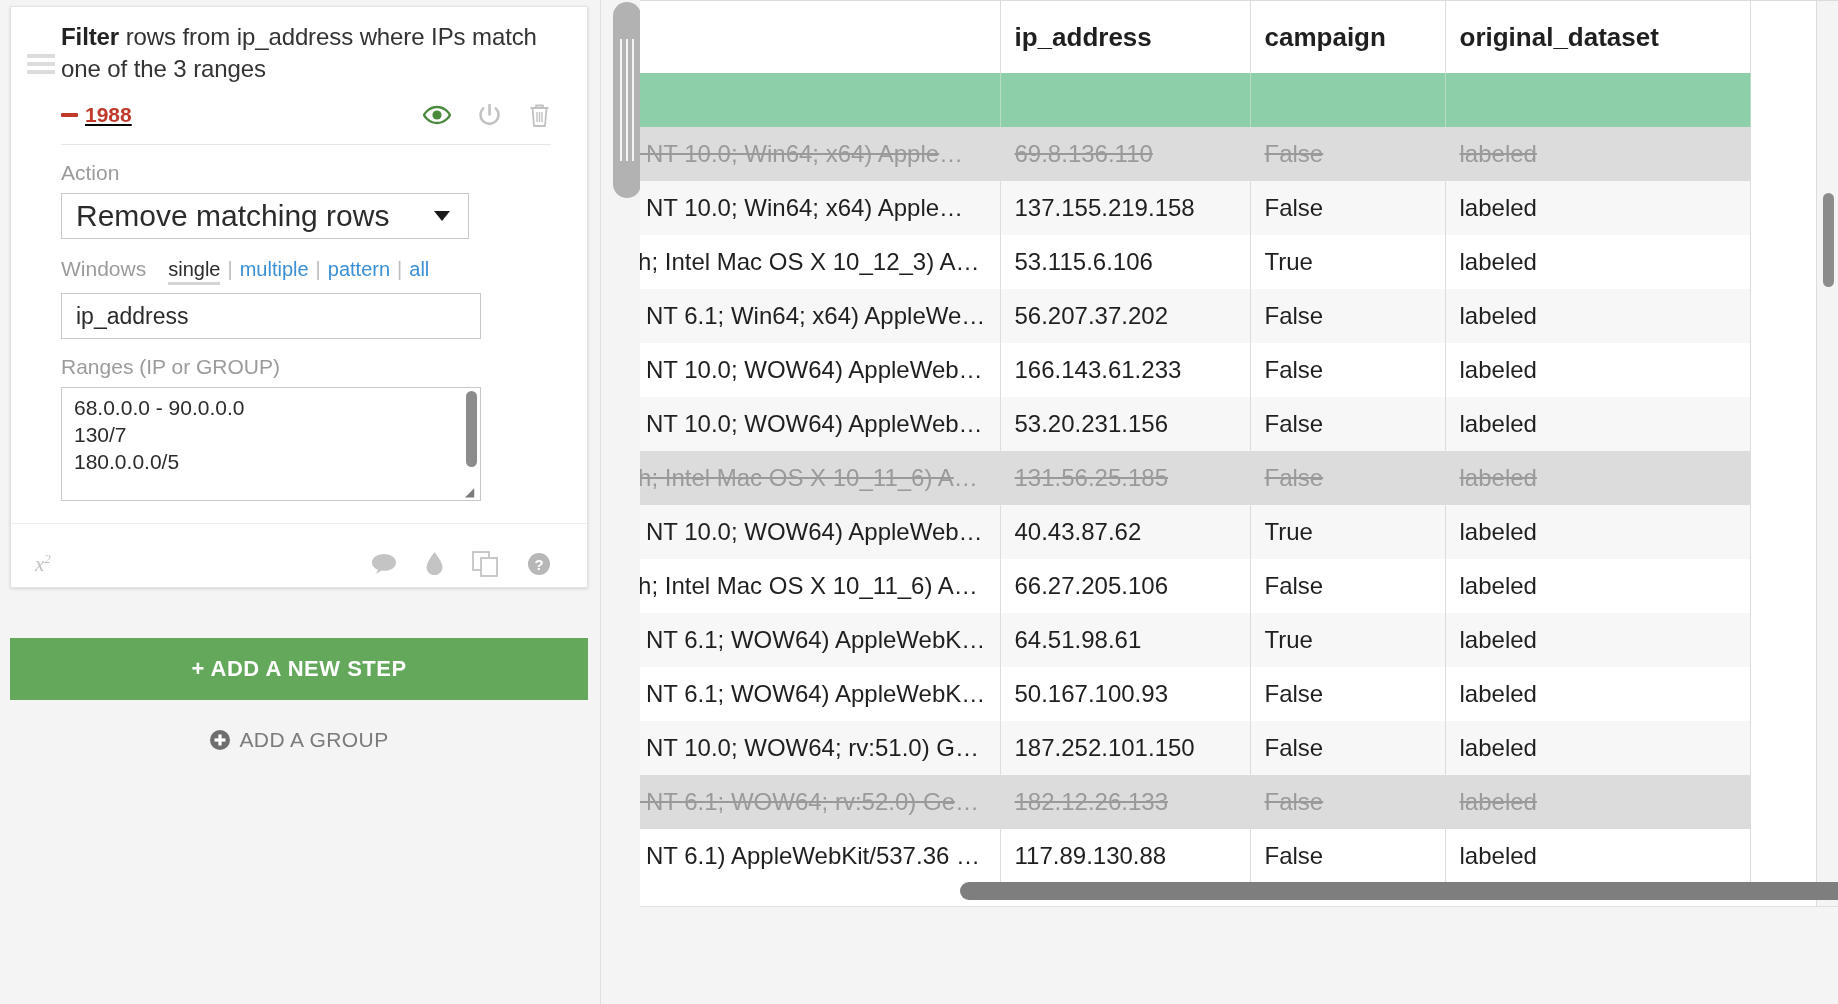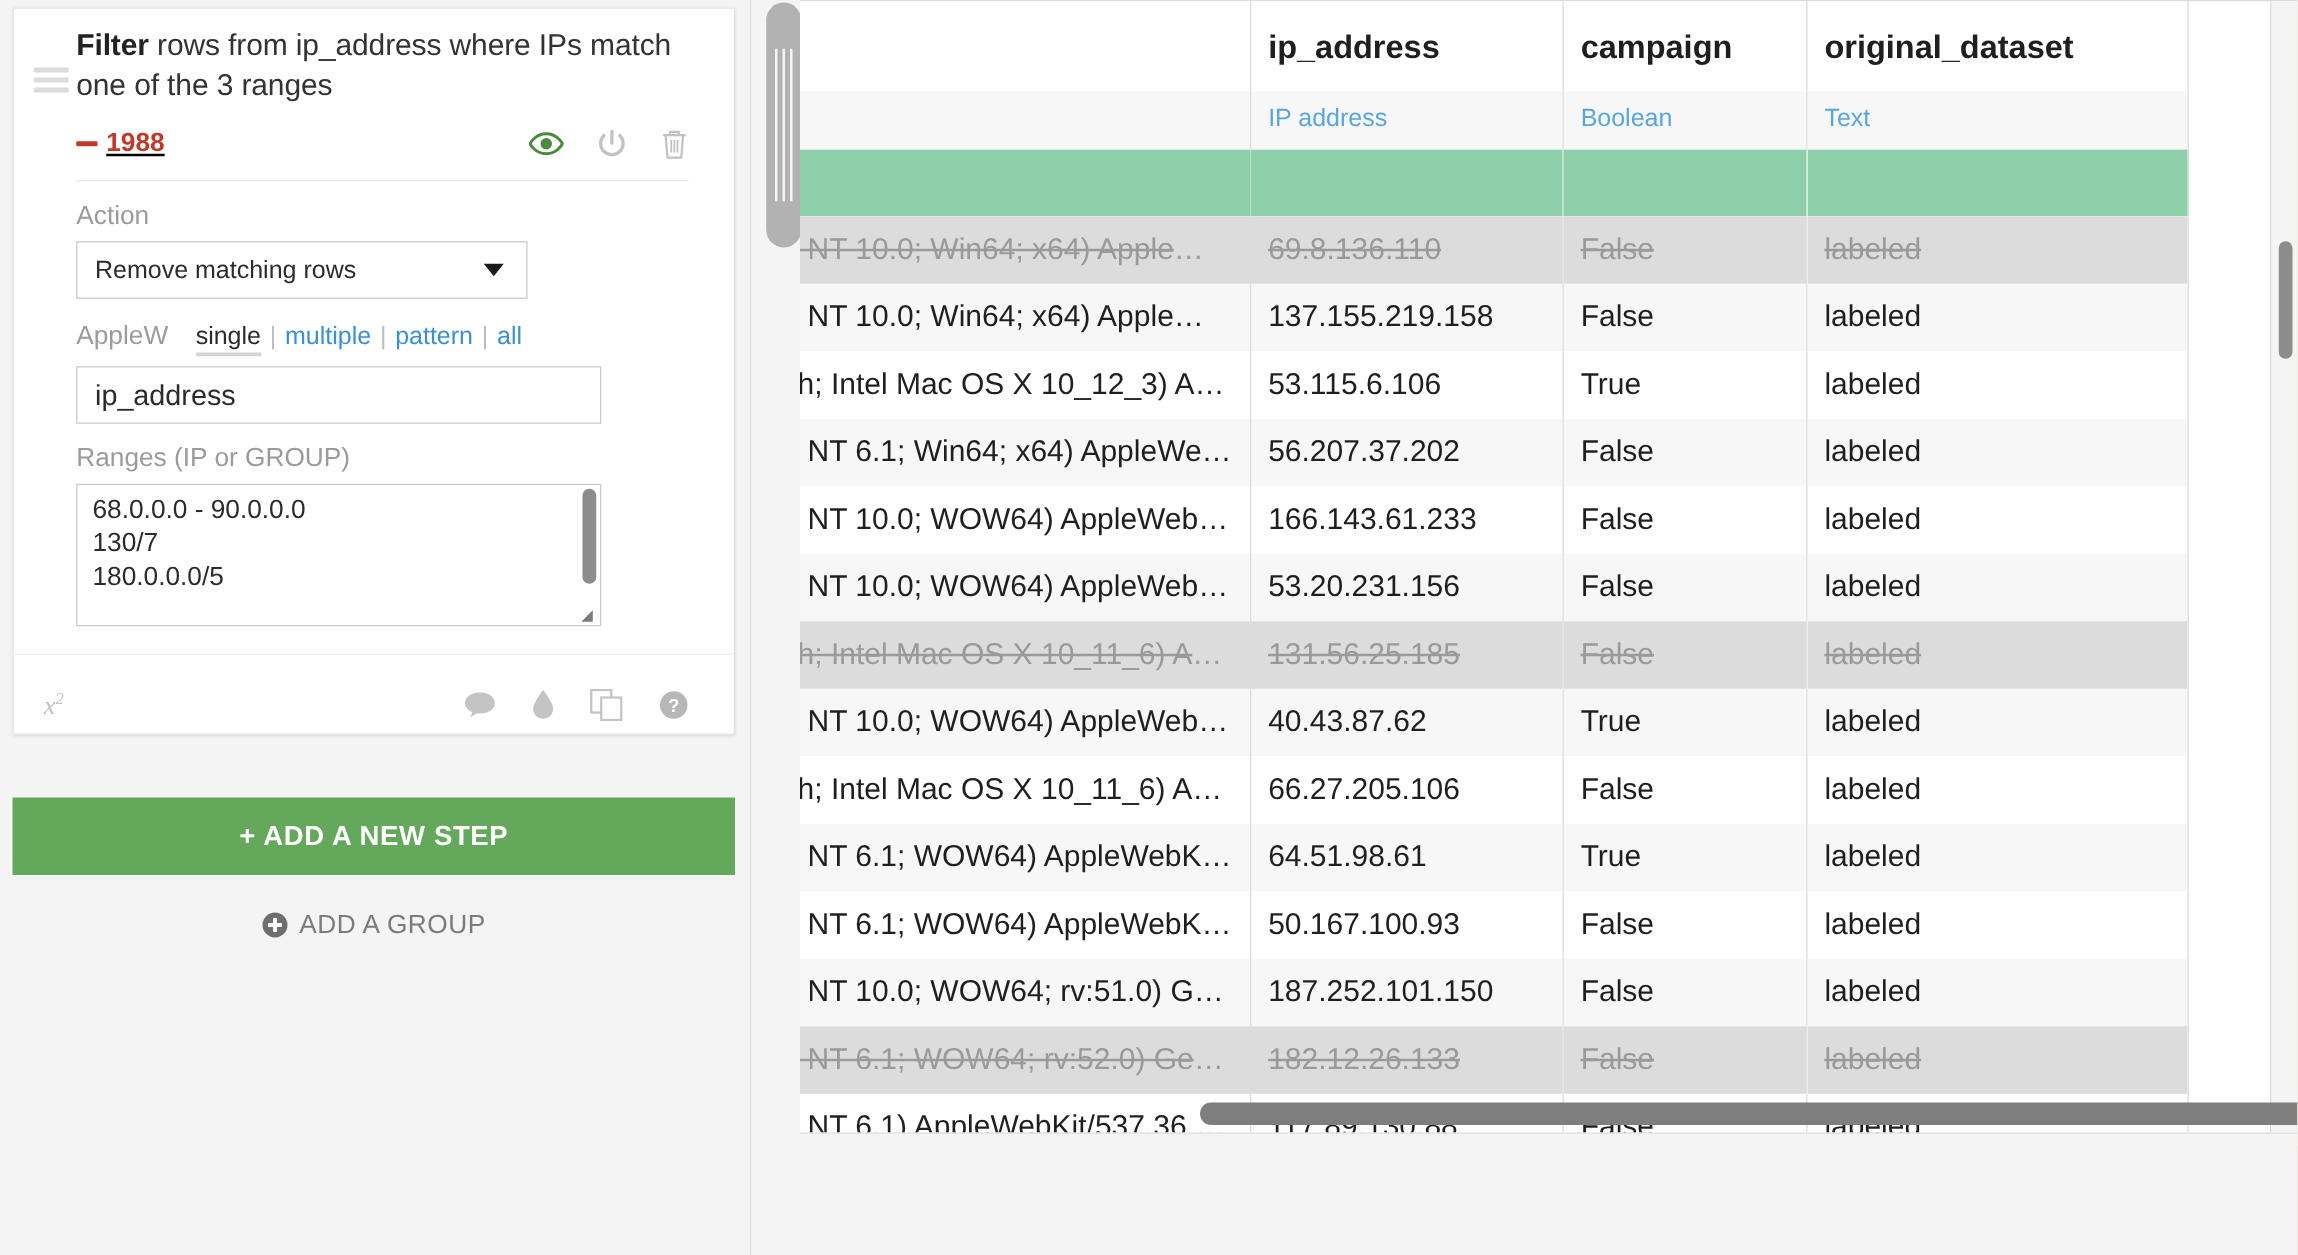--- a/index.html
+++ b/index.html
@@ -101,28 +101,28 @@
   }
 
   .field-label {
     font-size: 21px;
     color: #9b9b9b;
     margin: 16px 0 8px;
   }
 
   .select-box {
     position: relative;
-    width: 361px;
+    width: 408px;
     height: 46px;
     border: 1px solid #c9c9c9;
     background: #fff;
     display: flex;
     align-items: center;
     padding: 0 14px;
-    font-size: 20px;
+    font-size: 30px;
     color: #2b2b2b;
     cursor: pointer;
   }
   .caret {
     position: absolute;
     right: 18px; top: 50%;
     transform: translateY(-50%);
     width: 0; height: 0;
     border-left: 8px solid transparent;
     border-right: 8px solid transparent;
@@ -467,21 +467,21 @@
 
         <div class="card-divider"></div>
 
         <div class="field-label">Action</div>
         <div class="select-box">
           <span>Remove matching rows</span>
           <span class="caret"></span>
         </div>
 
         <div class="col-row">
-          <div class="field-label">AppleW</div>
+          <div class="field-label">Windows</div>
           <div class="mode-links">
             <a class="active">single</a>
             <span class="mode-sep">|</span>
             <a>multiple</a>
             <span class="mode-sep">|</span>
             <a>pattern</a>
             <span class="mode-sep">|</span>
             <a>all</a>
           </div>
         </div>
@@ -554,26 +554,20 @@
             <col class="c2">
             <col class="c3">
         </colgroup>
         <thead>
           <tr>
             <th class="colname">t</th>
             <th class="colname">ip_address</th>
             <th class="colname">campaign</th>
             <th class="colname">original_dataset</th>
           </tr>
-          <tr>
-            <th class="coltype"></th>
-            <th class="coltype">IP address</th>
-            <th class="coltype">Boolean</th>
-            <th class="coltype">Text</th>
-          </tr>
           <tr class="spacer">
             <td></td>
               <td></td>
             <td></td>
               <td></td>
           </tr>
         </thead>
         <tbody>
             <tr class="deleted">
               <td>(Windows NT 10.0; Win64; x64) AppleW…</td>

